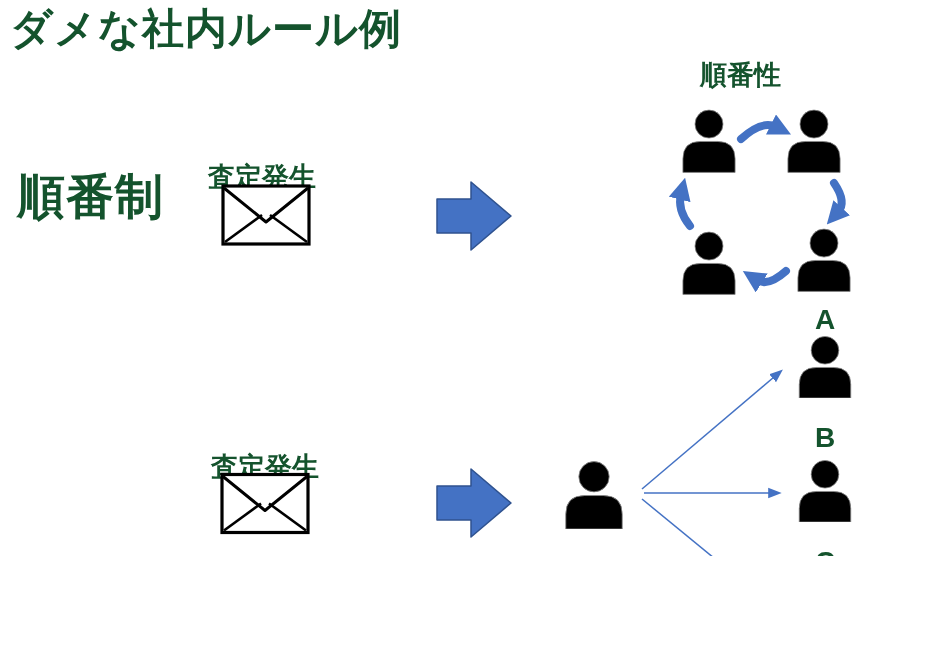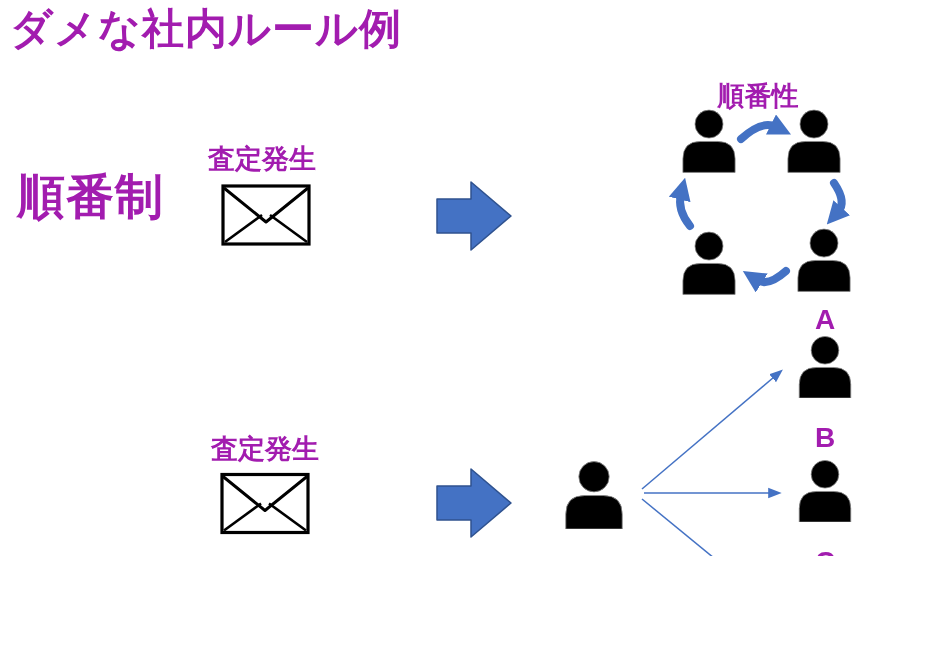--- a/index.html
+++ b/index.html
@@ -2,31 +2,31 @@
 <html><head>
 <meta charset="utf-8">
 <style>
   html,body{margin:0;padding:0;background:#ffffff;}
   #canvas{
     position:relative;
     width:931px;height:556px;
     background:#ffffff;
     overflow:hidden;
     font-family:"Liberation Sans","DejaVu Sans",sans-serif;
-    color:#a21caf;
+    color:#14532d;
   }
   .abs{position:absolute;white-space:nowrap;line-height:1;}
   .title{left:10px;top:8px;font-size:42px;font-weight:bold;letter-spacing:1px;}
   .row-name{left:17px;font-size:48px;font-weight:bold;letter-spacing:1px;text-align:right;}
   .row1-name{top:173px;}
   .row2-name{top:444px;}
-  .event-label{font-size:27px;font-weight:bold;}
+  .event-label{font-size:27px;font-weight:bold;margin-top:18px;}
   .event1{left:208px;top:146px;}
   .event2{left:211px;top:436px;}
-  .cycle-label{left:700px;top:62px;width:116px;text-align:center;font-size:27px;font-weight:bold;margin-top:21px;}
+  .cycle-label{left:700px;top:62px;width:116px;font-size:27px;font-weight:bold;}
   .manager-label{left:533px;top:423px;font-size:28px;font-weight:bold;}
   .recipient-label{width:60px;text-align:center;font-size:28px;font-weight:bold;}
   .rec-a{left:795px;top:306px;}
   .rec-b{left:795px;top:424px;}
   .rec-c{left:795px;top:548px;}
   svg{position:absolute;display:block;}
   #arrows-layer{left:0;top:0;pointer-events:none;}
 </style>
 </head>
 <body>

